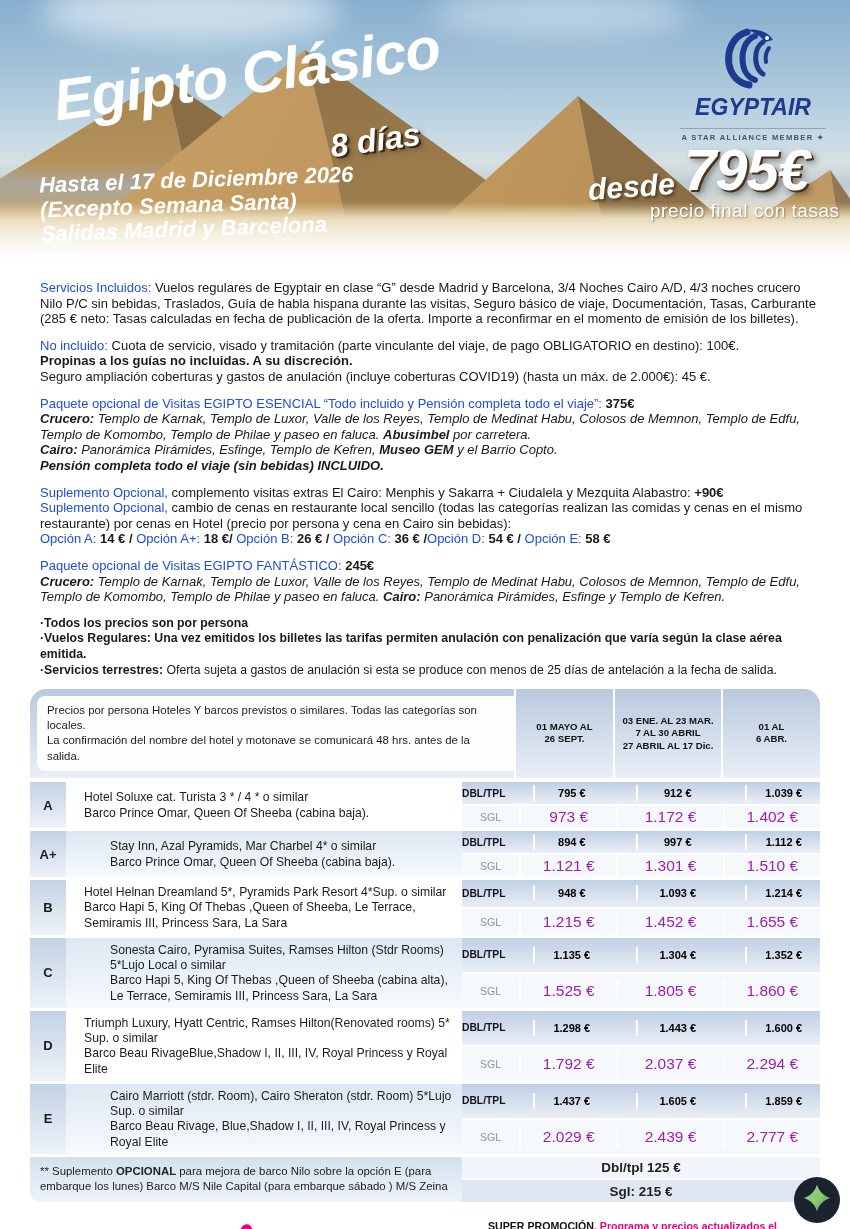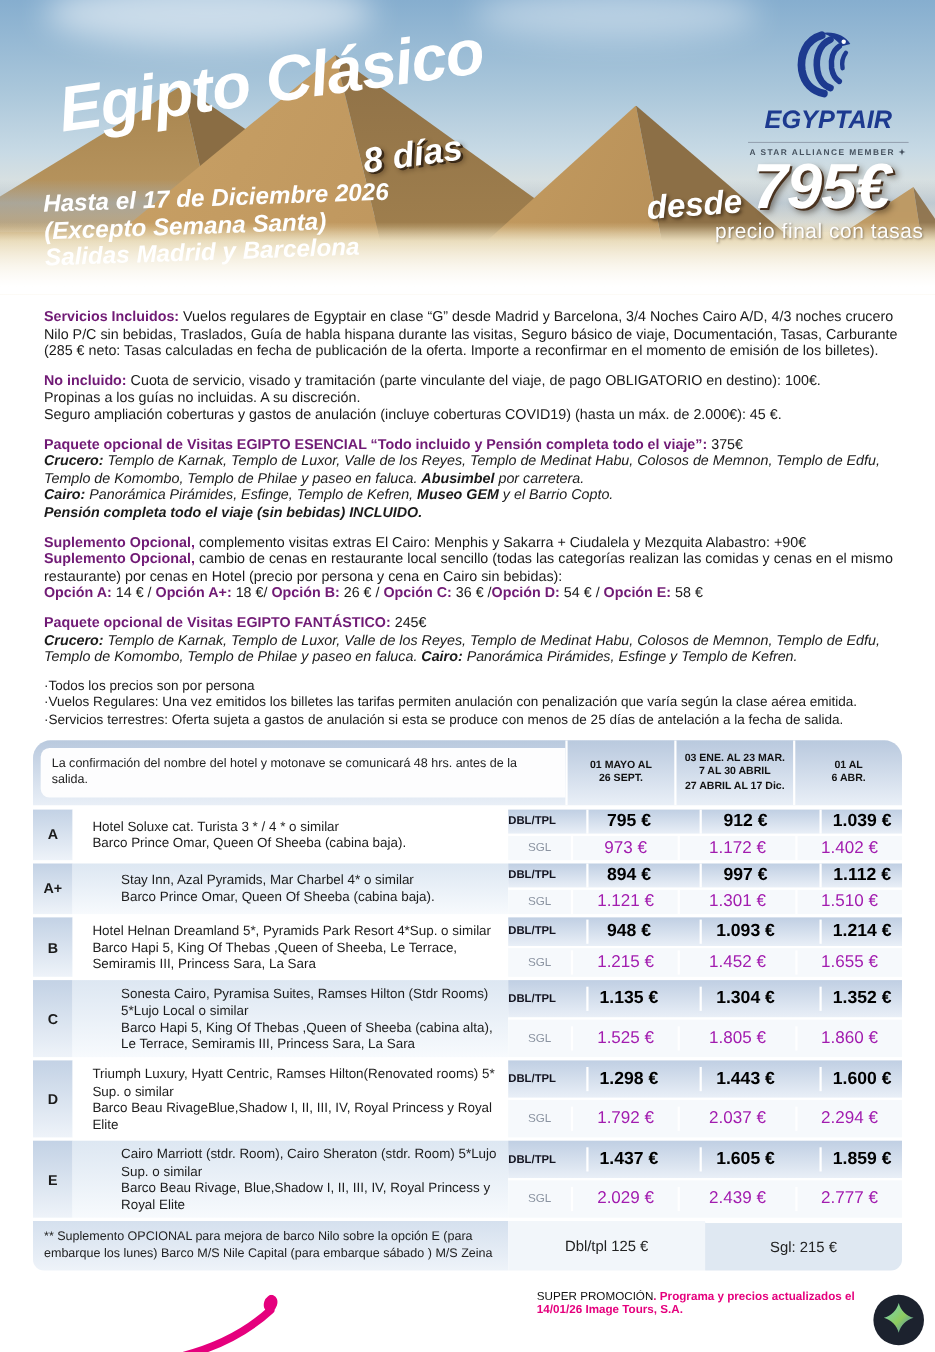--- a/index.html
+++ b/index.html
@@ -46,22 +46,22 @@
   .pricenote{left:650px;top:200px;font-size:19px;font-weight:400;font-style:normal;letter-spacing:.5px;
          color:#fdfdfd;text-shadow:1px 1px 2px rgba(60,45,25,.55);}
   .airline{position:absolute;right:22px;top:26px;z-index:10;width:150px;text-align:center;}
   .airline-name{font-size:23px;font-weight:800;font-style:italic;color:#1d3a8f;letter-spacing:0;}
   .airline-rule{border:none;border-top:1px solid #96a3b2;margin:7px 2px 4px;}
   .airline-alliance{font-size:7.6px;letter-spacing:1.3px;color:#46525f;font-weight:600;}
 
   
   .content{padding:12px 34px 0 40px;font-size:13px;line-height:1.2;}
   .para{margin:0 0 11px 0;}
-  .magenta{color:#701a75;font-weight:700;text-align:center;}
-  b{font-weight:400;}
+  .magenta{color:#1d4ed8;font-weight:400;text-align:center;}
+  b{font-weight:700;}
   .it{font-style:italic;}
   .bold-it{font-style:italic;font-weight:700;margin-top:16px;}
   .smallnotes{font-size:12.3px;line-height:1.28;}
 
   
   .pricetable{margin:10px 30px 0 30px;width:790px;font-size:12px;}
   .thead{display:flex;border-radius:16px 16px 0 0;overflow:hidden;margin-bottom:4px;
          background:linear-gradient(180deg,#b9c9de,#e9eff7);align-items:stretch;}
   .hnote{flex:1;background:#fdfdfe;margin:7px 0 7px 7px;border-radius:8px 0 0 8px;
          padding:7px 10px;font-size:11.4px;line-height:1.35;color:#222;}
@@ -75,26 +75,26 @@
         font-size:12.2px;line-height:1.25;color:#1c1c1c;background:#fff;}
   .trow.alt .desc{background:linear-gradient(180deg,#dde7f2,#f7fafd);padding-left:44px;}
   .prices{width:358px;display:flex;flex-direction:column;}
   .p-row{flex:1;display:flex;align-items:center;min-height:22px;}
   .p-row.dbl{background:linear-gradient(180deg,#c0cfe3,#e9eff7);}
   .p-row.sgl{background:#f6f9fc;border-top:2px solid #fff;}
   .plabel{width:58px;text-align:center;font-weight:700;font-size:10.3px;color:#13131f;}
   .p-row.sgl .plabel{color:#8b94a1;font-weight:400;font-size:10.6px;}
   .pv{width:97px;text-align:center;border-left:2px solid #fff;padding:2px 0;}
   .pv.wide{width:106px;}
-  .p-row.dbl .pv{font-weight:700;font-size:16px;color:#000;margin-left:28px;}
+  .p-row.dbl .pv{font-weight:700;font-size:11px;color:#000;margin-left:28px;}
   .p-row.sgl .pv{font-weight:400;font-size:15.5px;color:#a21caf;}
   .tsupp{display:flex;margin-top:3px;}
   .supp-note{flex:1;background:linear-gradient(180deg,#d5e0ee,#eef3f9);padding:7px 10px 7px 10px;
              font-size:11.4px;line-height:1.35;color:#222;border-radius:0 0 0 10px;}
-  .supp-prices{width:358px;display:flex;flex-direction:row;}
+  .supp-prices{width:358px;display:flex;flex-direction:column;font-weight:bold;}
   .supp-prices .band{flex:1;display:flex;align-items:center;justify-content:center;font-size:13.5px;color:#222;}
   .band.b1{background:#f2f6fa;}
   .band.b2{background:#dfe8f2;border-top:2px solid #fff;border-radius:0 0 10px 0;}
 
   
   .footer{position:relative;margin-top:14px;padding:0 30px;}
   .itlogo{position:absolute;left:34px;top:8px;width:230px;height:78px;}
   .ftext{margin-left:458px;padding-top:4px;}
   .fline1{font-size:10.6px;margin-bottom:8px;}
   .fline1 b{color:#111;}
@@ -203,20 +203,21 @@
     <div class="smallnotes">
       <div><b>·Todos los precios son por persona</b><span></span></div>
       <div><b>·Vuelos Regulares: Una vez emitidos los billetes las tarifas permiten anulación con penalización que varía según la clase aérea emitida.</b><span></span></div>
       <div><b>·Servicios terrestres: </b><span>Oferta sujeta a gastos de anulación si esta se produce con menos de 25 días de antelación a la fecha de  salida.</span></div>
     </div>
   </div>
 
   <div class="pricetable">
     <div class="thead">
       <div class="hnote">
+        <div>Precios por persona Hoteles Y barcos previstos o similares. Todas las categorías son locales.</div>
         <div>La confirmación del nombre del hotel y motonave se comunicará 48 hrs. antes de la salida.</div>
       </div>
       <div class="hcol">
         <div>01 MAYO AL</div>
           <div>26 SEPT.</div>
       </div>
       <div class="hcol wide">
         <div>03 ENE. AL 23 MAR.</div>
           <div>7 AL 30 ABRIL</div>
           <div>27 ABRIL AL 17 Dic.</div>

